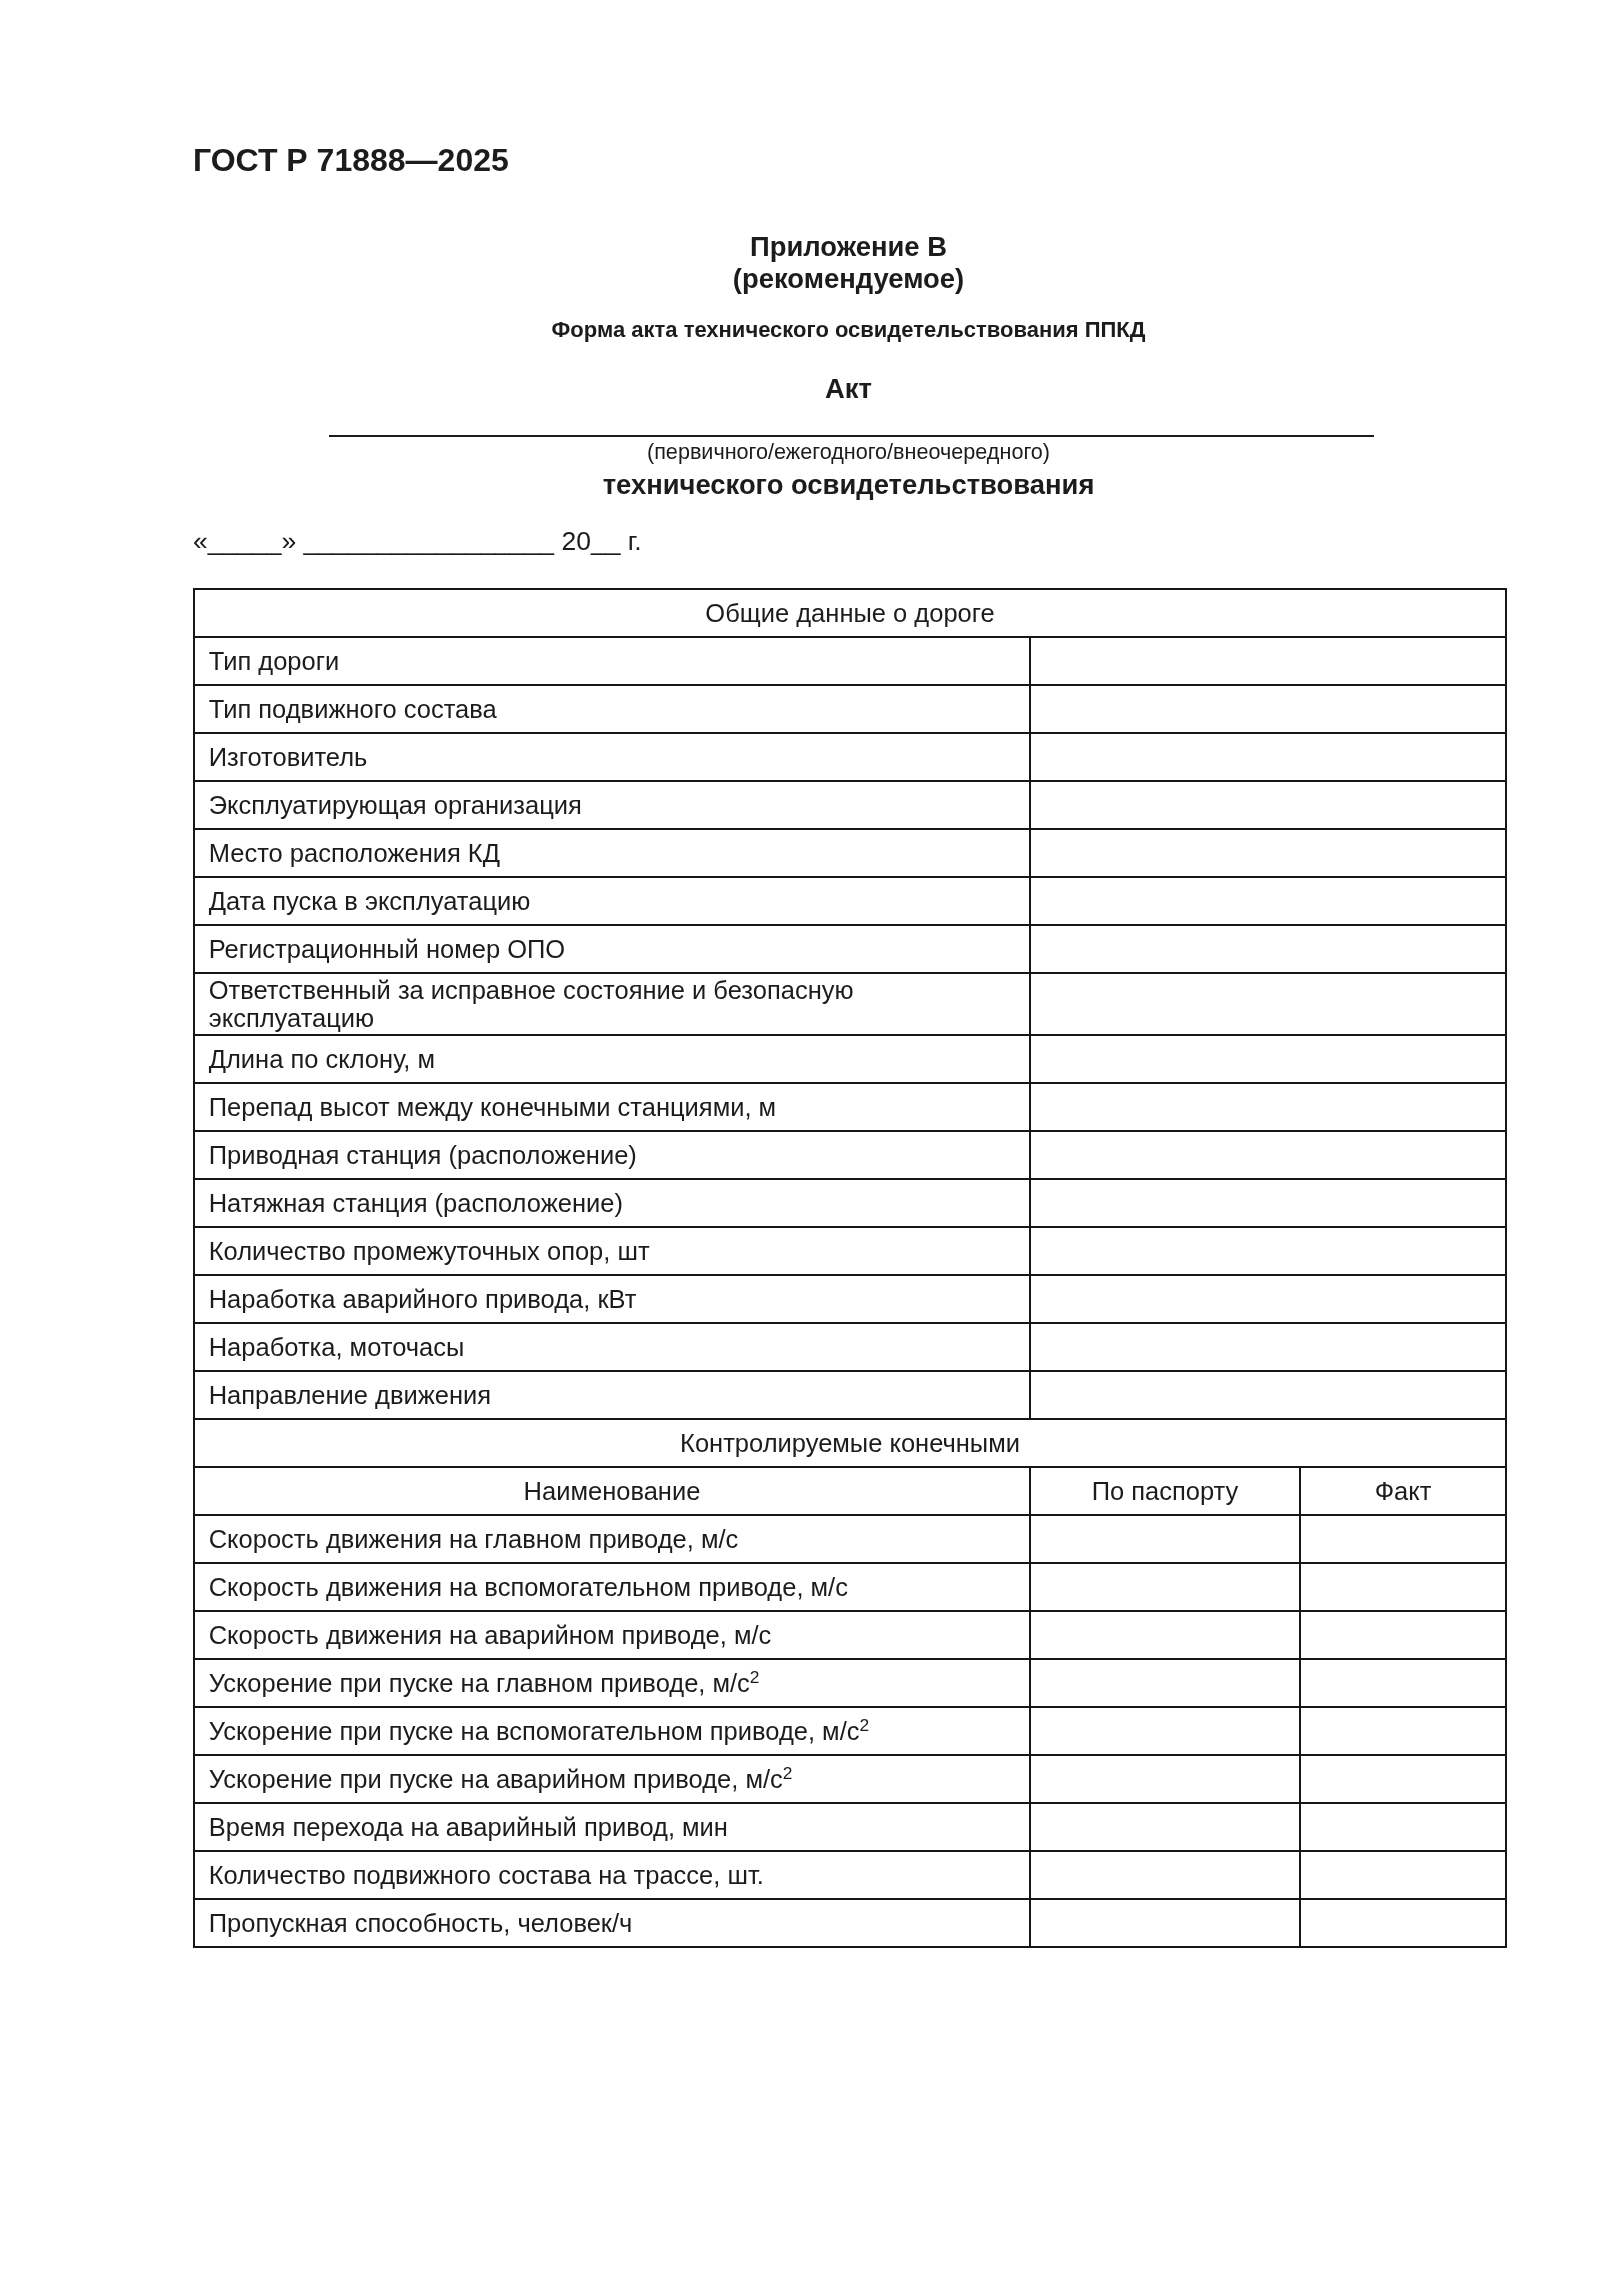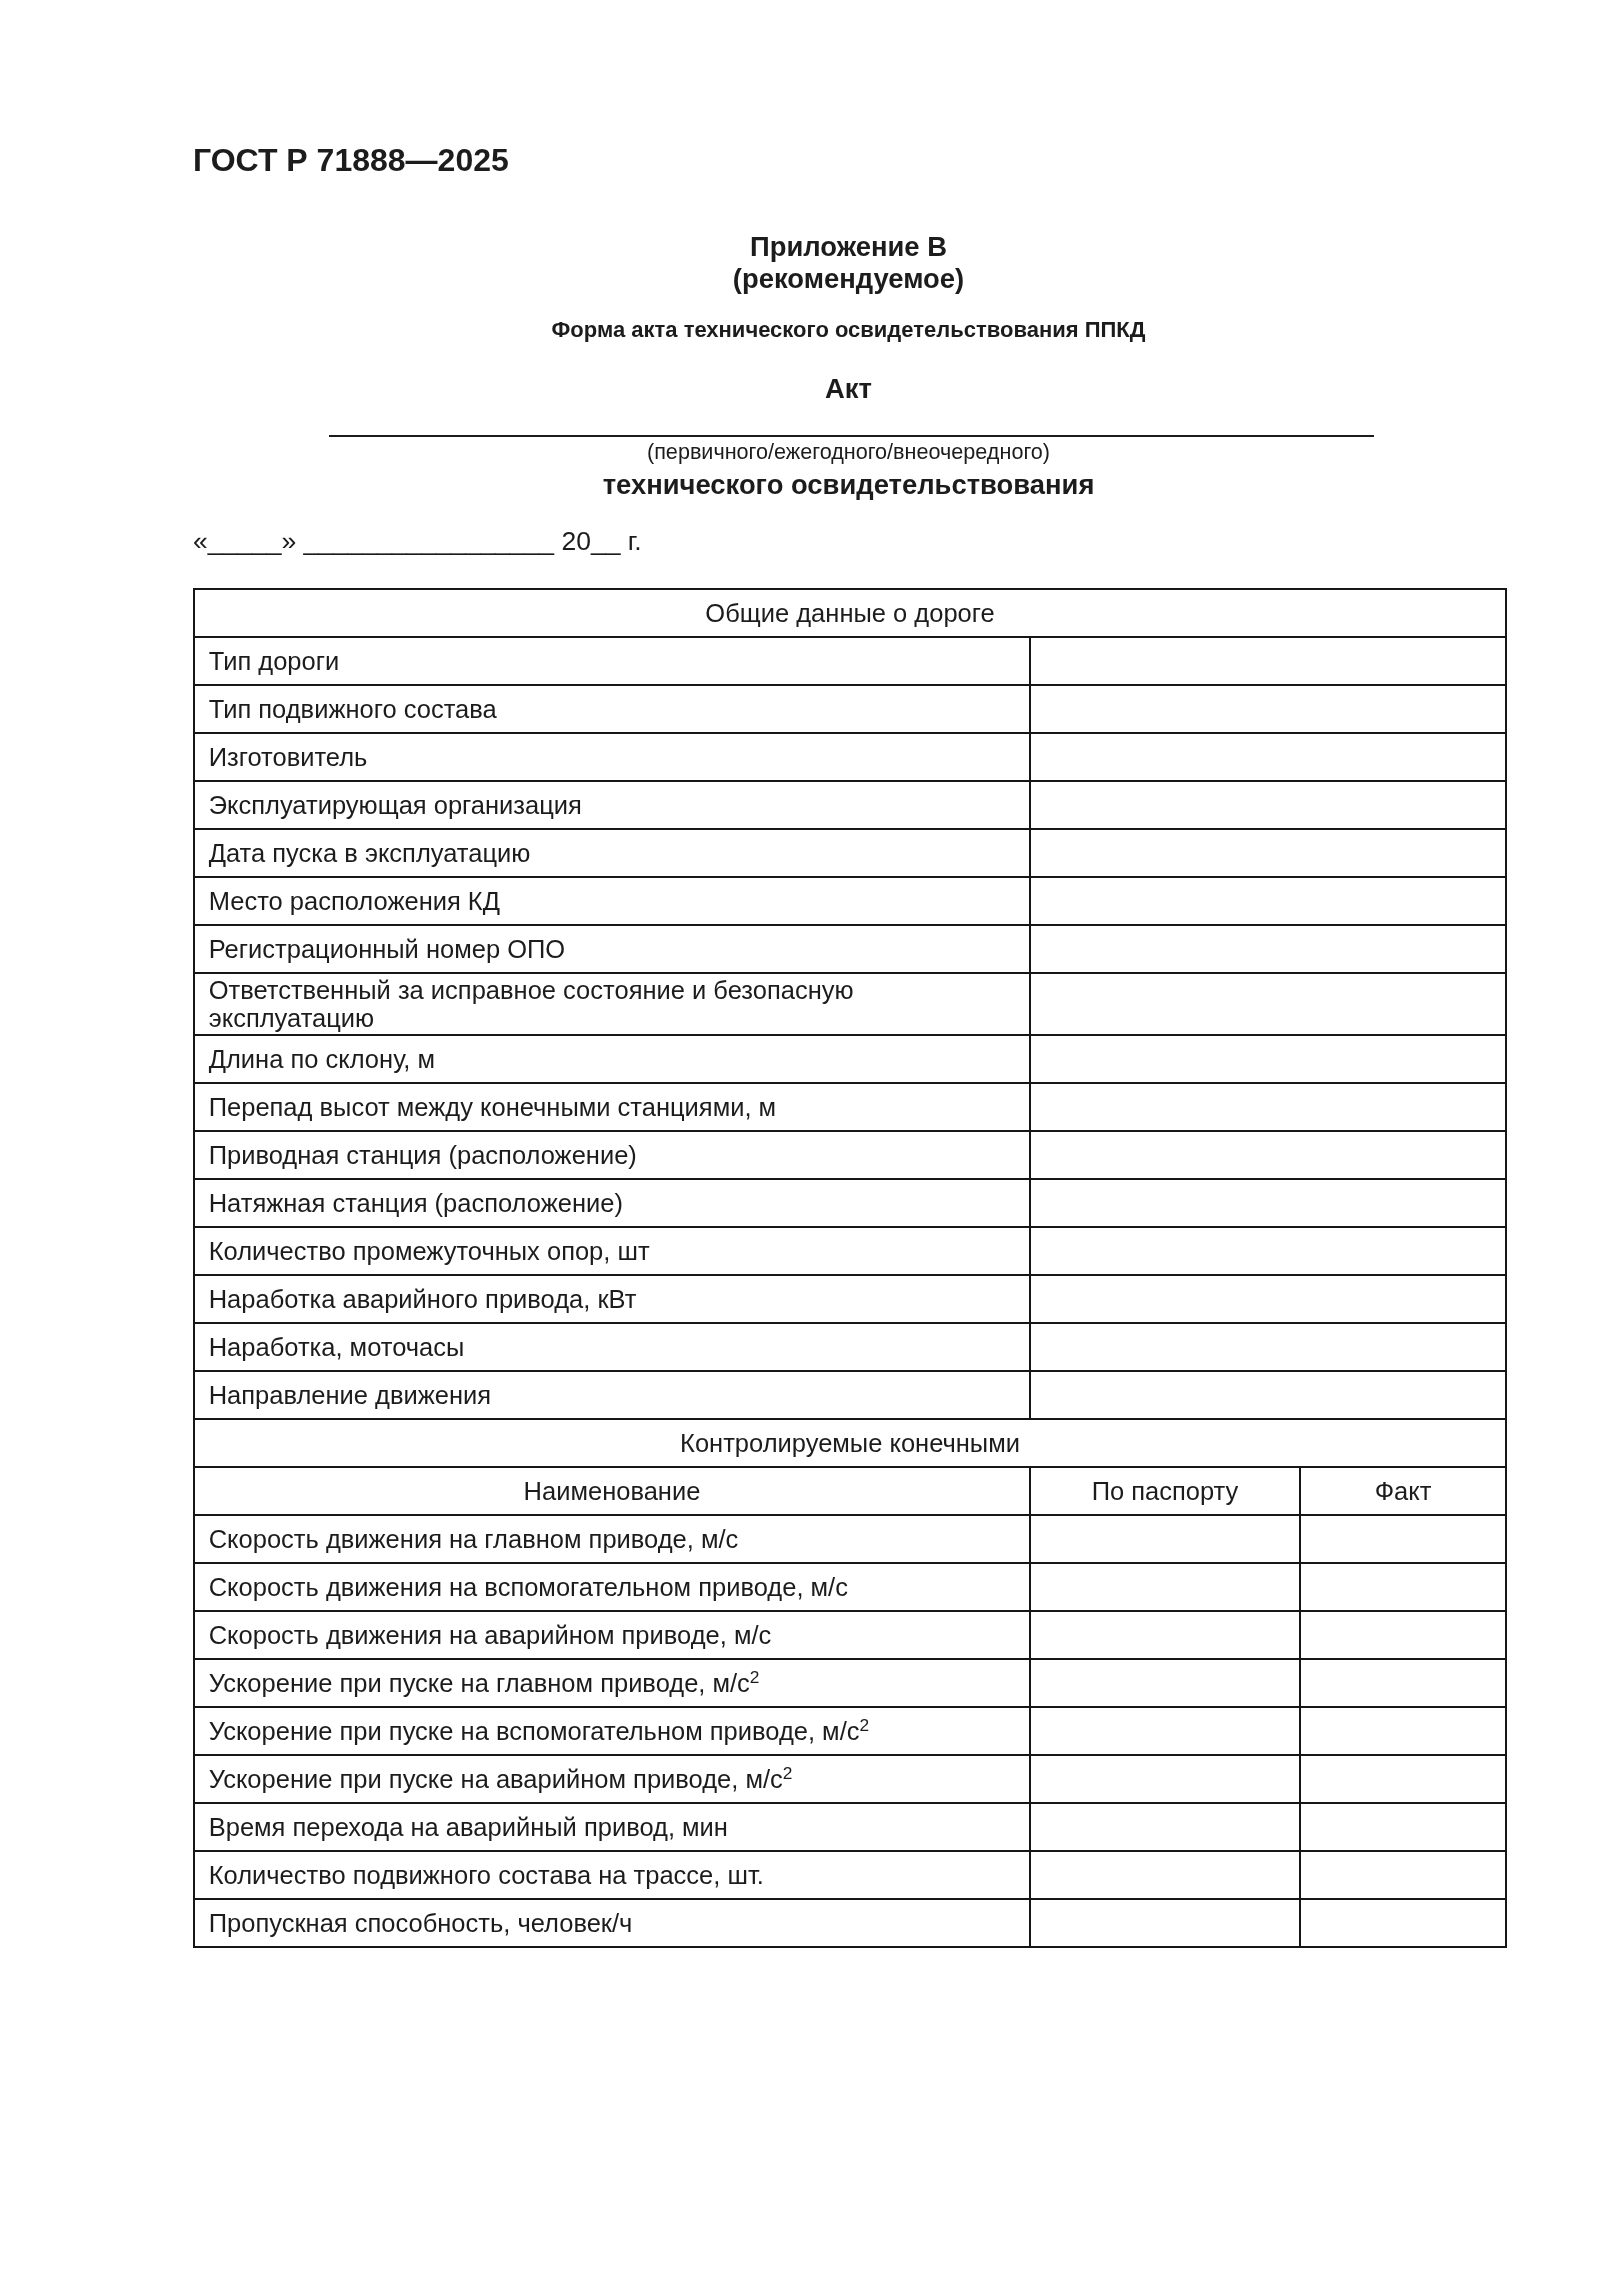--- a/index.html
+++ b/index.html
@@ -129,25 +129,25 @@
         </tr>
         <tr>
           <td class="label">Изготовитель</td>
           <td colspan="2"></td>
         </tr>
         <tr>
           <td class="label">Эксплуатирующая организация</td>
           <td colspan="2"></td>
         </tr>
         <tr>
+          <td class="label">Место расположения КД</td>
+          <td colspan="2"></td>
+        </tr>
+        <tr>
           <td class="label">Дата пуска в эксплуатацию</td>
-          <td colspan="2"></td>
-        </tr>
-        <tr>
-          <td class="label">Место расположения КД</td>
           <td colspan="2"></td>
         </tr>
         <tr>
           <td class="label">Регистрационный номер ОПО</td>
           <td colspan="2"></td>
         </tr>
         <tr>
           <td class="label">Ответственный за исправное состояние и безопасную эксплуатацию</td>
           <td colspan="2"></td>
         </tr>

